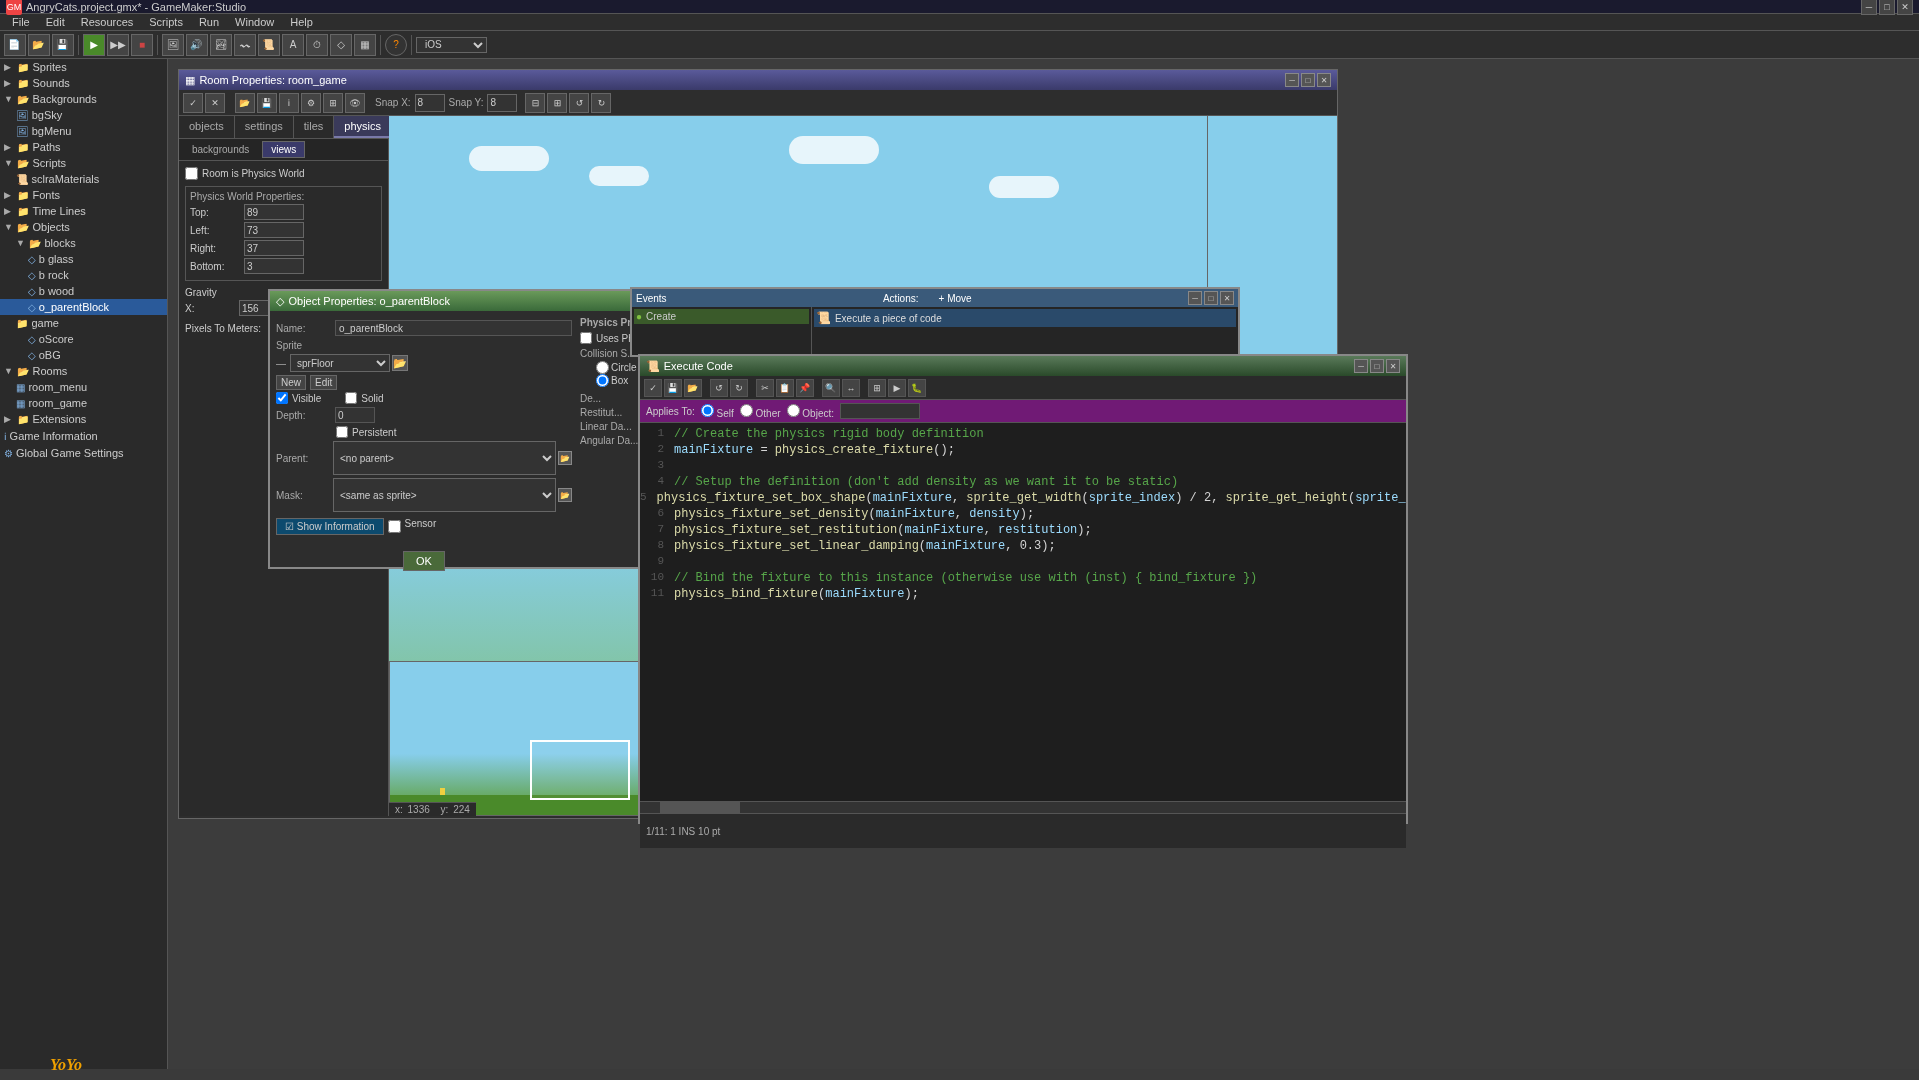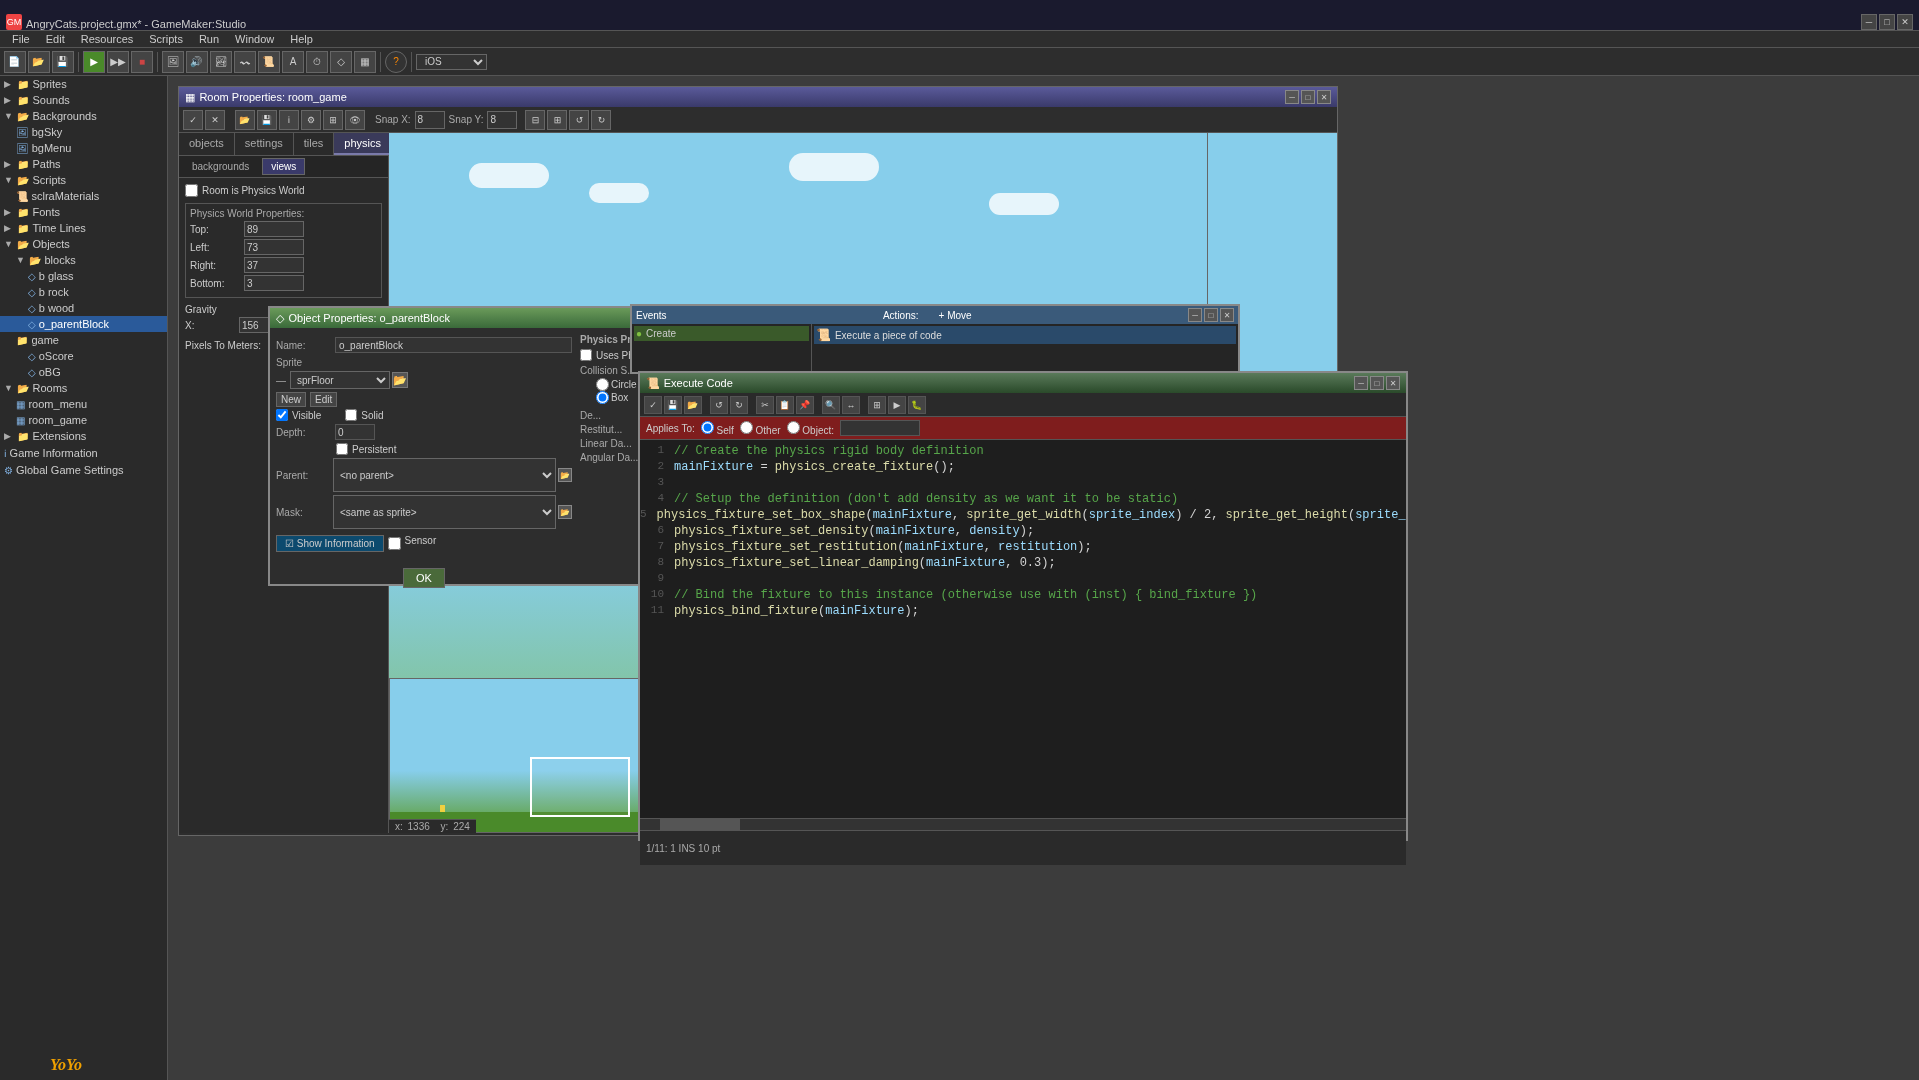--- a/index.html
+++ b/index.html
@@ -1,19 +1,19 @@
 <!DOCTYPE html>
 <html><head>
   <meta charset="utf-8">
   <style>
     * { margin: 0; padding: 0; box-sizing: border-box; }
     body { width: 1919px; height: 1080px; background: #3a3a3a; font-family: 'Segoe UI', Tahoma, sans-serif; font-size: 11px; color: #ddd; overflow: hidden; }
 
     
-    #titlebar { background: #1a1a2e; height: 31px; display: flex; align-items: flex-end; padding: 0 6px; color: #ccc; font-size: 11px; border-bottom: 1px solid #555; }
+    #titlebar { background: #1a1a2e; height: 14px; display: flex; align-items: center; padding: 0 6px; color: #ccc; font-size: 11px; border-bottom: 1px solid #555; }
     #titlebar-icon { width: 16px; height: 16px; margin-right: 4px; background: #e44; border-radius: 2px; display: flex; align-items: center; justify-content: center; font-size: 9px; color: #fff; }
     #titlebar-buttons { margin-left: auto; display: flex; gap: 2px; }
     .tb-btn { width: 16px; height: 16px; border: 1px solid #666; background: #444; font-size: 9px; display: flex; align-items: center; justify-content: center; cursor: pointer; color: #ccc; }
 
     
     #menubar { background: #2d2d2d; height: 16px; display: flex; align-items: center; padding: 8px 4px; border-bottom: 1px solid #555; }
     .menu-item { padding: 2px 8px; font-size: 11px; color: #ccc; cursor: pointer; }
 
     
     #toolbar { background: #2d2d2d; height: 28px; display: flex; align-items: center; padding: 0 4px; border-bottom: 1px solid #555; gap: 2px; }
@@ -84,21 +84,21 @@
 
     
     #events-window { position: absolute; top: 230px; left: 460px; width: 600px; height: 65px; background: #2d2d2d; border: 2px solid #888; z-index: 11; }
     #events-titlebar { height: 18px; background: #3a5a7a; display: flex; align-items: center; padding: 0 4px; font-size: 10px; color: #fff; }
 
     
     #exec-window { position: absolute; top: 295px; left: 470px; width: 770px; height: 470px; background: #1e1e1e; border: 2px solid #888; z-index: 12; }
     #exec-titlebar { background: linear-gradient(to bottom, #5a7a5a, #2a4a2a); height: 20px; display: flex; align-items: center; padding: 0 6px; color: #fff; font-size: 11px; }
     #exec-toolbar { background: #2a2a2a; height: 24px; display: flex; align-items: center; padding: 0 4px; gap: 2px; border-bottom: 1px solid #555; }
     .exec-btn { width: 18px; height: 18px; background: #444; border: 1px solid #555; display: flex; align-items: center; justify-content: center; font-size: 9px; color: #ccc; cursor: pointer; }
-    #exec-applies { display: flex; align-items: center; gap: 6px; background: #7f1d1d; padding: 3px 6px; border-bottom: 1px solid #555; font-size: 10px; color: #ccc; }
+    #exec-applies { display: flex; align-items: center; gap: 6px; background: #701a75; padding: 3px 6px; border-bottom: 1px solid #555; font-size: 10px; color: #ccc; }
     #code-editor { background: #1e1e1e; flex: 1; overflow-y: auto; padding: 4px 0; font-family: 'Courier New', monospace; font-size: 12px; }
     .code-line { display: flex; min-height: 16px; }
     .line-num { width: 30px; color: #555; text-align: right; padding-right: 6px; user-select: none; font-size: 11px; }
     .line-content { flex: 1; padding-left: 4px; white-space: pre; }
     .code-comment { color: #57a64a; }
     .code-normal { color: #d4d4d4; }
     #exec-statusbar { background: #2a2a2a; height: 35px; display: flex; align-items: center; padding: 0 6px; font-size: 10px; color: #aaa; border-top: 1px solid #555; }
     #exec-scrollbar-area { height: 12px; background: #2a2a2a; border-top: 1px solid #555; }
     .scrollbar-track { height: 12px; background: #333; }
     .scrollbar-thumb { height: 12px; background: #555; width: 80px; margin-left: 20px; }

